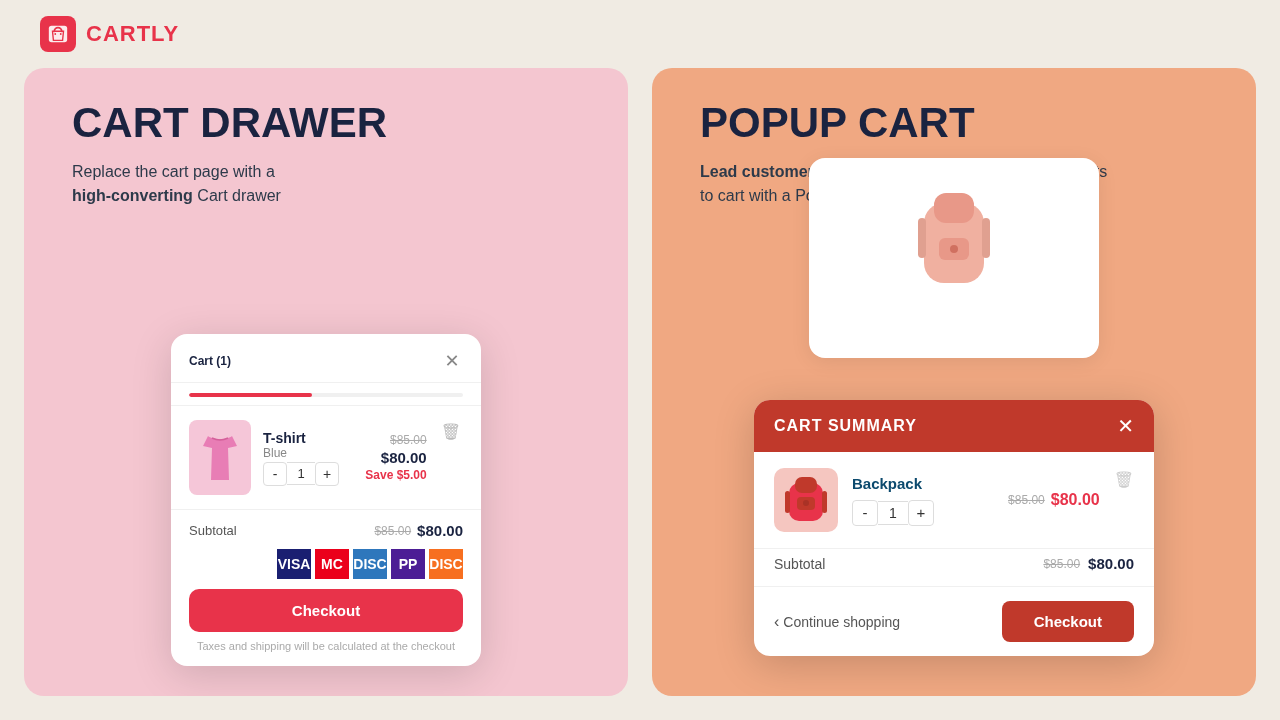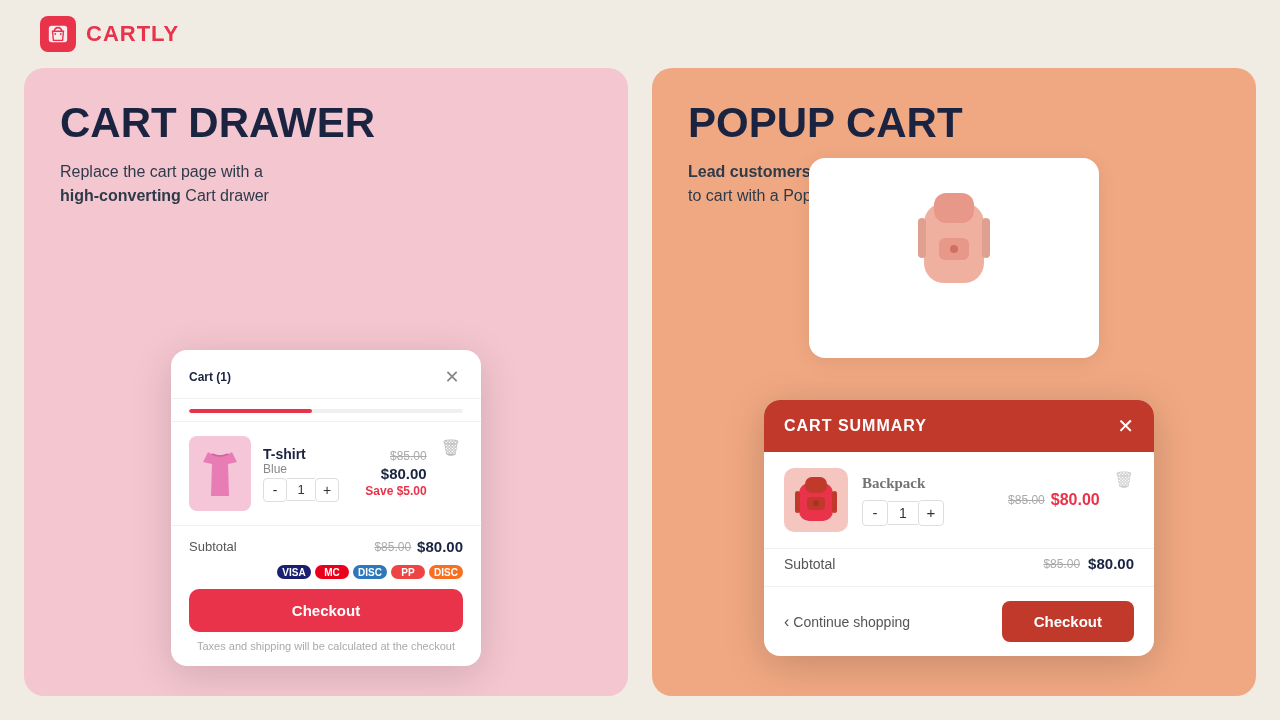--- a/index.html
+++ b/index.html
@@ -39,21 +39,21 @@
     .main {
       display: flex;
       flex: 1;
       gap: 24px;
       padding: 0 24px 24px;
     }
     
     .panel {
       flex: 1;
       border-radius: 20px;
-      padding: 32px 36px;
+      padding: 32px 48px;
       position: relative;
       overflow: hidden;
     }
     .panel-left { background: #f4c6d0; }
     .panel-right { background: #f0a882; }
     .panel-title {
       font-size: 42px;
       font-weight: 900;
       color: #1a2340;
       line-height: 1.1;
@@ -161,23 +161,23 @@
       border-top: 1px solid #f0f0f0;
     }
     .subtotal-row {
       display: flex; justify-content: space-between; align-items: center;
       margin-bottom: 10px;
     }
     .subtotal-label { font-size: 13px; color: #555; }
     .subtotal-prices { display: flex; align-items: center; gap: 6px; }
     .payment-icons { display: flex; gap: 4px; justify-content: flex-end; margin-bottom: 10px; }
     .pay-icon {
-      width: 34px; height: 14px; border-radius: 8px;
-      display: flex; align-items: center; justify-content: center;
-      font-size: 10px; font-weight: 700; color: #fff;
+      width: 34px; height: 30px; border-radius: 0;
+      display: flex; align-items: center; justify-content: center;
+      font-size: 14px; font-weight: 700; color: #fff;
     }
     .checkout-btn-drawer {
       width: 100%;
       background: #e8334a;
       color: #fff;
       border: none;
       border-radius: 10px;
       padding: 13px;
       font-size: 15px;
       font-weight: 700;
@@ -193,21 +193,20 @@
       left: 50%;
       transform: translateX(-50%);
       width: 400px;
     }
     .popup-cart {
       background: #fff;
       border-radius: 16px;
       box-shadow: 0 8px 40px rgba(0,0,0,0.18);
       overflow: hidden;
       position: relative;
-      margin-left: 10px;
     }
     .popup-header {
       background: #c0392b;
       display: flex;
       justify-content: space-between;
       align-items: center;
       padding: 14px 20px;
     }
     .popup-header-title {
       font-size: 16px;
@@ -224,21 +223,21 @@
       display: flex; align-items: center; padding: 16px 20px; gap: 14px;
     }
     .popup-item-img {
       width: 64px; height: 64px;
       border-radius: 10px;
       background: #f5c6c0;
       display: flex; align-items: center; justify-content: center;
       flex-shrink: 0; overflow: hidden;
     }
     .popup-item-details { flex: 1; }
-    .popup-item-name { font-size: 15px; font-weight: 600; color: #737373; margin-bottom: 8px; font-family: Liberation Serif, serif; }
+    .popup-item-name { font-size: 15px; font-weight: 600; color: #0c4a6e; margin-bottom: 8px; }
     .popup-qty-row { display: flex; align-items: center; gap: 0; }
     .popup-qty-btn {
       width: 26px; height: 26px;
       border: 1px solid #ddd;
       background: #fff;
       font-size: 15px;
       cursor: pointer;
       border-radius: 4px;
       display: flex; align-items: center; justify-content: center;
       color: #333;
@@ -365,21 +364,21 @@
           <span class="subtotal-label">Subtotal</span>
           <div class="subtotal-prices">
             <span class="price-original">$85.00</span>
             <span class="price-current">$80.00</span>
           </div>
         </div>
         <div class="payment-icons">
           <div class="pay-icon" style="background:#1a1f71;">VISA</div>
           <div class="pay-icon" style="background:#eb001b;">MC</div>
           <div class="pay-icon" style="background:#2e77bc;">DISC</div>
-          <div class="pay-icon" style="background:#ef4444;">PP</div>
+          <div class="pay-icon" style="background:#4c1d95;">PP</div>
           <div class="pay-icon" style="background:#f76f20;">DISC</div>
         </div>
         <button class="checkout-btn-drawer">Checkout</button>
         <div class="tax-note">Taxes and shipping will be calculated at the checkout</div>
       </div>
     </div>
   </div>
 
   <div class="panel panel-right">
     <div class="panel-title">POPUP CART</div>

